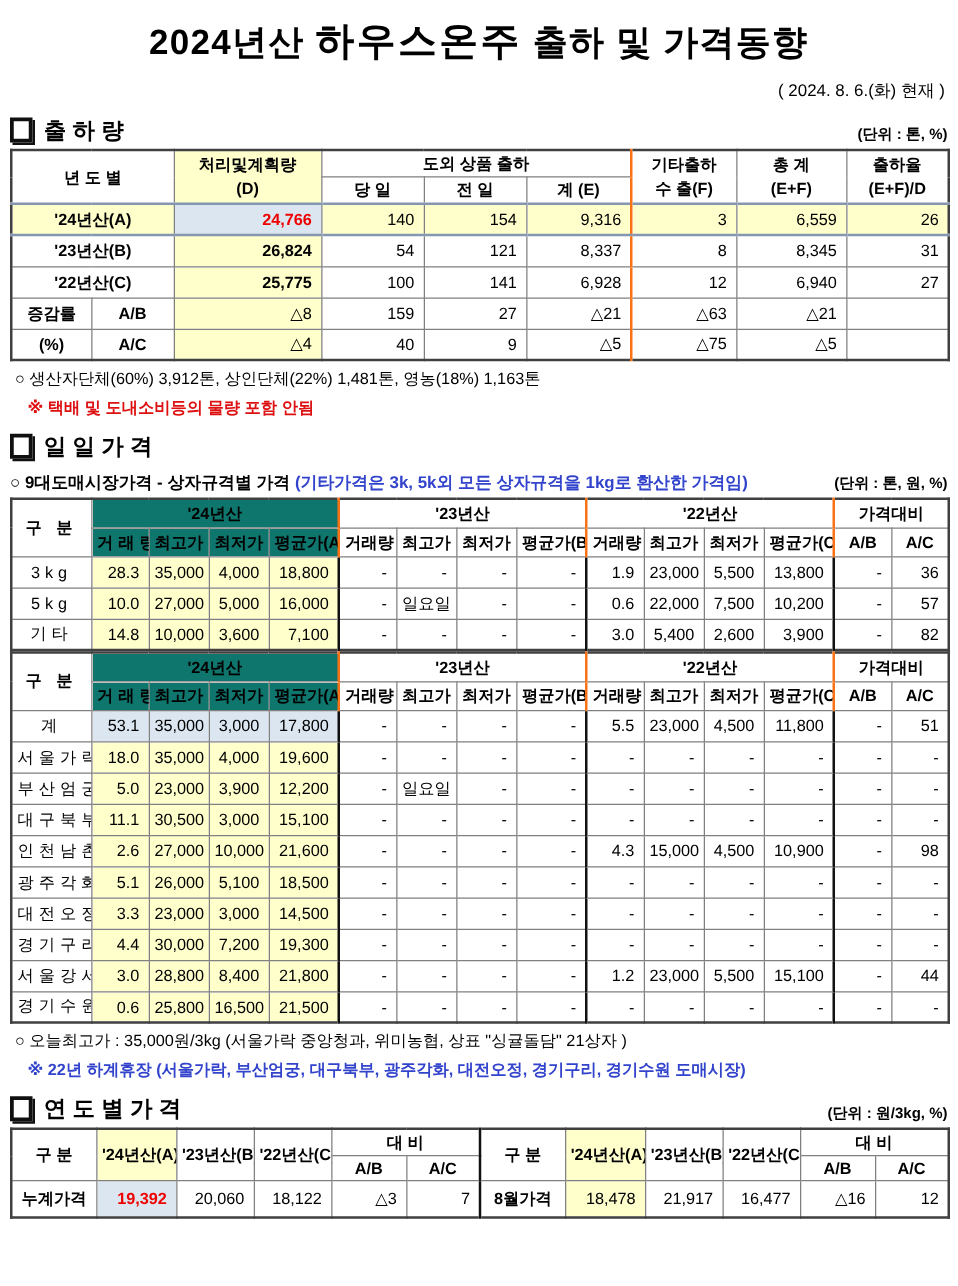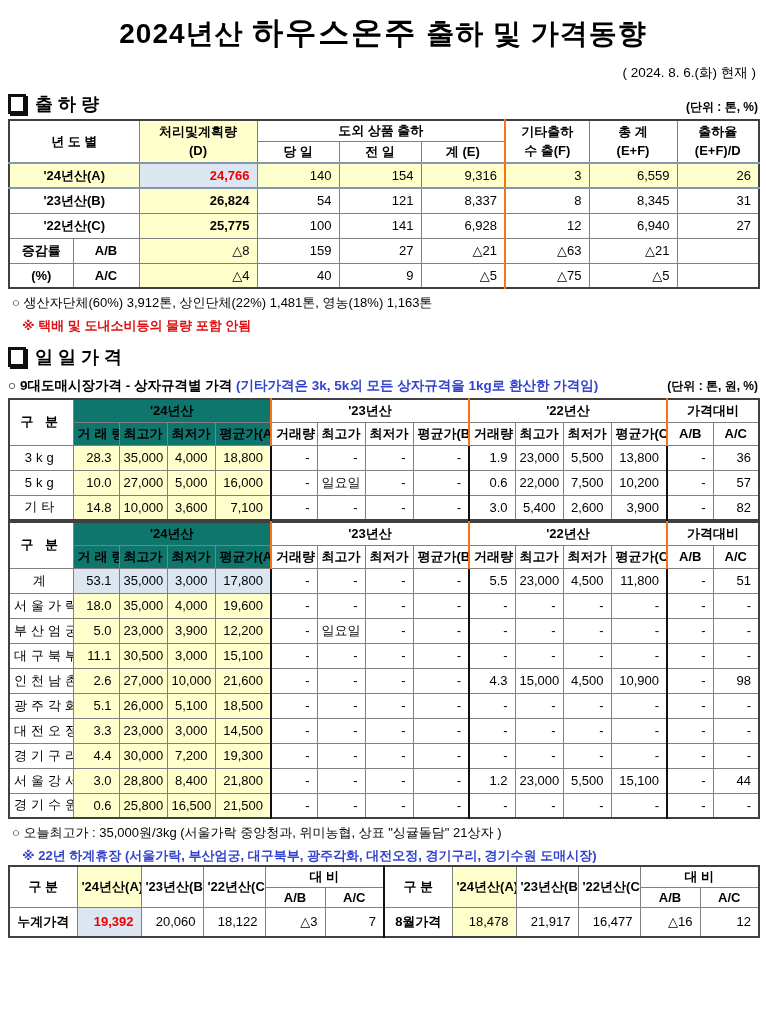--- a/index.html
+++ b/index.html
@@ -493,20 +493,27 @@
           <td>-</td>
           <td>-</td>
           <td>-</td>
         </tr>
       </tbody>
   </table>
 
   <div class="note">○ 오늘최고가 : 35,000원/3kg (서울가락 중앙청과, 위미농협, 상표 "싱귤돌담" 21상자 )</div>
   <div class="note blue">※ 22년 하계휴장 (서울가락, 부산엄궁, 대구북부, 광주각화, 대전오정, 경기구리, 경기수원 도매시장)</div>
 
+  <div class="sec">
+    <div class="sec-title">
+        <span class="sq"></span>
+        <span>연도별가격</span>
+      </div>
+    <div class="unit">(단위 : 원/3kg, %)</div>
+  </div>
 
   <table class="t4">
     <colgroup>
       <col style="width:68px">
         <col style="width:64px">
         <col style="width:62px">
         <col style="width:62px">
         <col style="width:60px">
         <col style="width:59px">
       <col style="width:68px">

